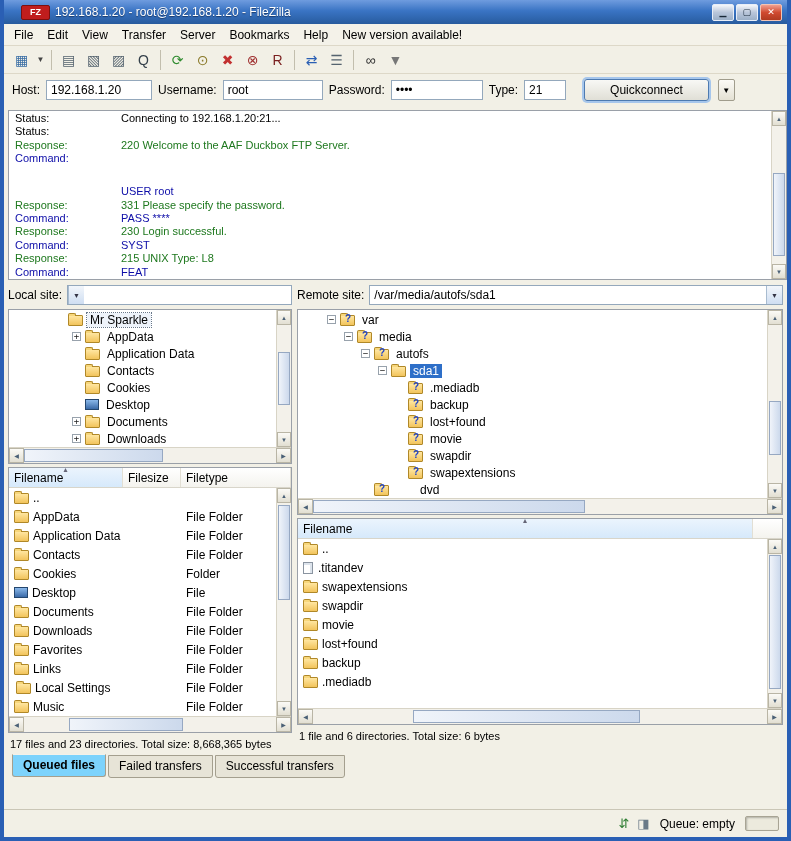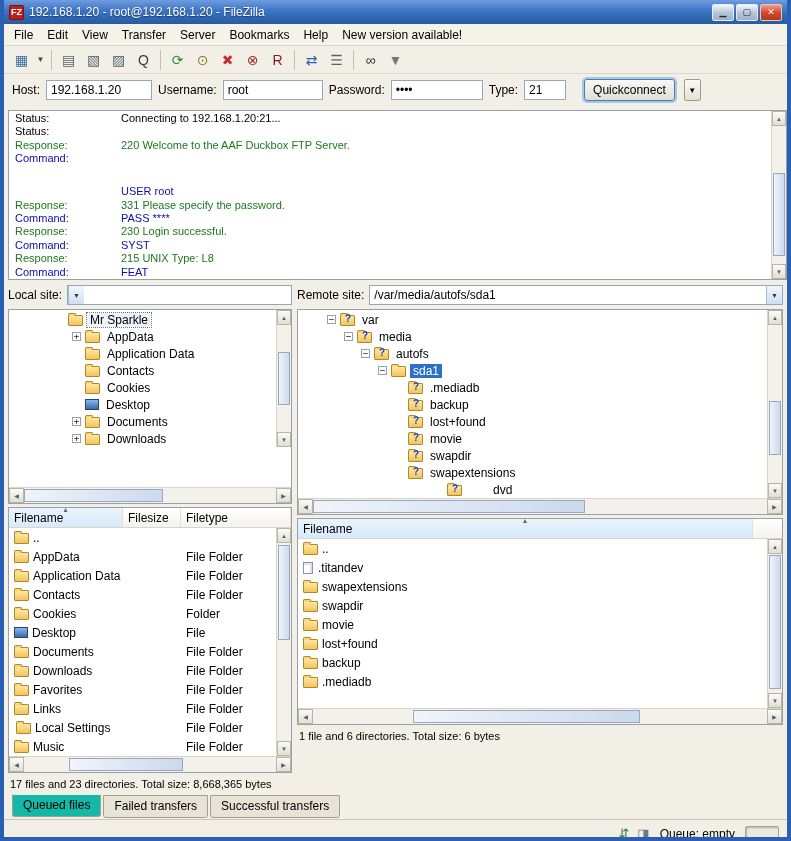--- a/index.html
+++ b/index.html
@@ -4,43 +4,43 @@
 <style>
   * { box-sizing: border-box; }
   body { margin:0; background:#c8c8c8; font-family:"Liberation Sans",sans-serif; }
 
   .window { width:791px; height:841px; border:4px solid #2a5fb4; border-top:none;
     background:#f2f0e6; display:flex; flex-direction:column; overflow:hidden; }
 
   
   .titlebar { flex:0 0 24px; background:linear-gradient(180deg,#6f9cdf,#3a74c4 45%,#275b9e);
     display:flex; align-items:center; gap:5px; padding:0 5px; color:#fff; }
-  .app-icon { width:15px; height:15px; background:#c01d1d; border:1px solid #7d0f0f; border-radius:2px;
-    color:#fff; font-weight:bold; font-size:9px; display:flex; align-items:center; justify-content:center; }
+  .app-icon { width:29px; height:15px; background:#c01d1d; border:1px solid #7d0f0f; border-radius:2px;
+    color:#fff; font-weight:bold; font-size:9px; display:flex; align-items:center; justify-content:center;margin-left:12px; }
   .title-text { flex:1; font-size:12px; white-space:nowrap; overflow:hidden; text-shadow:0 1px 1px #1a3a6a; }
   .win-btns { display:flex; gap:2px; }
   .win-btn { width:22px; height:17px; border:1px solid #e8eef8; border-radius:2px; font-size:9px;
     display:flex; align-items:center; justify-content:center; color:#182838;
     background:linear-gradient(#f4f6fa,#b9c6da 50%,#9cb0c8); }
   .win-btn.close { background:linear-gradient(#f0a090,#d04a30 50%,#b03a20); color:#fff; border-color:#f2c4b4; }
 
   
   .menubar { flex:0 0 22px; display:flex; align-items:center; padding:0 3px; font-size:12px;
     background:#f4f2e9; border-bottom:1px solid #ddd8c8; }
   .menu-item { padding:2px 7px; }
   .toolbar { flex:0 0 28px; display:flex; align-items:center; padding:0 5px; border-bottom:1px solid #ddd8c8; }
   .tool-btn { width:25px; height:23px; display:flex; align-items:center; justify-content:center; font-size:14px; }
   .tool-drop { width:13px; height:23px; display:flex; align-items:center; justify-content:center; font-size:8px; color:#444; }
   .tool-sep { width:1px; height:20px; background:#c2bead; margin:0 4px; }
 
   
   .quickbar { flex:0 0 32px; display:flex; align-items:center; padding:0 8px; gap:6px; font-size:12px; }
   .qinput { height:20px; border:1px solid #94a8bc; padding:0 4px; font:12px "Liberation Sans",sans-serif; background:#fff; }
   #host-input{width:106px} #username-input{width:100px} #password-input{width:92px} #port-input{width:42px}
-  .qc-btn { height:22px; padding:0 8px; font:12px "Liberation Sans",sans-serif; border:1px solid #4d7ab0;
+  .qc-btn { height:22px; padding:0 25px; font:12px "Liberation Sans",sans-serif; border:1px solid #4d7ab0;
     border-radius:3px; background:linear-gradient(#f8f8f5,#e0dfd6); box-shadow:0 0 0 2px #a6c6ec; margin-left:12px; }
   .qc-drop { width:17px; height:22px; border:1px solid #a09c8c; border-radius:2px; margin-left:3px;
     background:linear-gradient(#fbfaf6,#e4e1d4); font-size:8px; display:flex; align-items:center; justify-content:center; }
 
   
   .sb-v { flex:0 0 15px; display:flex; flex-direction:column; background:#f3f1ea; border-left:1px solid #d8d4c6; }
   .sb-h { flex:0 0 15px; display:flex; background:#f3f1ea; border-top:1px solid #d8d4c6; }
   .sb-b { flex:0 0 15px; height:15px; display:flex; align-items:center; justify-content:center; font-size:6px;
     color:#4a6076; background:linear-gradient(#fbfaf6,#e2dfd2); border:1px solid #b9b5a5; }
   .sb-tr { flex:1; position:relative; }
@@ -58,21 +58,21 @@
   .panes { display:flex; gap:5px; margin:4px 4px 0 4px; }
   .col-left  { flex:0 0 284px; display:flex; flex-direction:column; }
   .col-right { flex:1; min-width:0; display:flex; flex-direction:column; }
   .site-row { flex:0 0 22px; display:flex; align-items:center; gap:5px; font-size:12px; }
   .site-combo { flex:1; height:20px; background:#fff; border:1px solid #94a8bc; display:flex; align-items:center; min-width:0; }
   .combo-text { flex:1; padding:0 4px; white-space:nowrap; overflow:hidden; }
   .combo-btn { flex:0 0 16px; height:100%; display:flex; align-items:center; justify-content:center; font-size:7px;
     color:#334; background:linear-gradient(#f2f6fb,#cfdef2); border-left:1px solid #a8bcd0; }
 
   .tree-box { background:#fff; border:1px solid #9aa0a8; display:flex; flex-direction:column; margin-top:3px; }
-  #local-tree-box { flex:0 0 139px;gap:40px; }  #remote-tree-box { flex:0 0 194px; }
+  #local-tree-box { flex:0 0 139px; }  #remote-tree-box { flex:0 0 194px; }
   .tree-mid { flex:1; display:flex; min-height:0; }
   .tree-rows { flex:1; overflow:hidden; padding-top:1px; min-width:0; }
   .tree-item { height:17px; display:flex; align-items:center; white-space:nowrap; font-size:12px; }
   .expander { flex:0 0 9px; height:9px; border:1px solid #98a2ac; background:#fff; margin-right:4px;
     font:9px/7px "DejaVu Sans Mono",monospace; text-align:center; color:#222; }
   .expander.hide { visibility:hidden; }
   .tree-label { padding:0 3px; }
   .sel-focus { outline:1px dotted #68788a; background:#eef3fa; }
   .sel-highlight { background:#2e6fc8; color:#fff; }
 
@@ -99,21 +99,21 @@
   .fcell { display:flex; align-items:center; padding:0 5px; overflow:hidden; white-space:nowrap; height:100%; }
 
   .status-line { flex:0 0 20px; display:flex; align-items:flex-end; font-size:11px; padding:0 0 3px 2px; }
 
   
   .queue-box { margin:6px 4px 0 4px; background:#fff; border:1px solid #9aa0a8; flex:0 0 81px;
     display:flex; flex-direction:column; }
   .queue-empty { flex:1; }
   .tabs-row { flex:0 0 24px; display:flex; align-items:flex-start; padding-left:8px; gap:2px; margin-top:2px; }
   .tab { padding:3px 10px 4px; background:#e7e4d7; border:1px solid #a49f8e; border-radius:0 0 3px 3px; font-size:12px; }
-  .tab.active { background:#14b8a6; font-weight:normal; border-top-color:#f4f2ea; margin-top:-1px; }
+  .tab.active { background:#7dd3fc; font-weight:bold; border-top-color:#f4f2ea; margin-top:-1px; }
 
   
   .statusbar { margin-top:auto; flex:0 0 28px; border-top:1px solid #cac6b6; display:flex; align-items:center;
     padding:0 8px; gap:10px; font-size:12px; }
   .sb-spacer { flex:1; }
   .status-icon { font-size:13px; }
   .led-panel { width:34px; height:15px; border:1px solid #a8a494; background:#eceadd; border-radius:2px;
     box-shadow:inset 1px 1px 2px rgba(0,0,0,.25); display:flex; align-items:center; justify-content:center; gap:4px; }
 </style>
 </head>
@@ -474,21 +474,21 @@
               <div class="tree-item" style="padding-left: 97px;">
                 <span class="expander hide"></span>
                 <span class="i-folder q"></span>
                 <span class="tree-label">swapdir</span>
               </div>
               <div class="tree-item" style="padding-left: 97px;">
                 <span class="expander hide"></span>
                 <span class="i-folder q"></span>
                 <span class="tree-label">swapextensions</span>
               </div>
-              <div class="tree-item" style="padding-left: 112px; gap: 24px;">
+              <div class="tree-item" style="padding-left: 39px; gap: 24px;">
                 <span class="expander hide"></span>
                 <span class="i-folder q"></span>
                 <span class="tree-label">dvd</span>
               </div>
             </div>
           <div class="sb-v">
             <div class="sb-b">▲</div>
             <div class="sb-tr">
                 <div class="sb-th" style="top:48%;height:34%"></div>
               </div>

